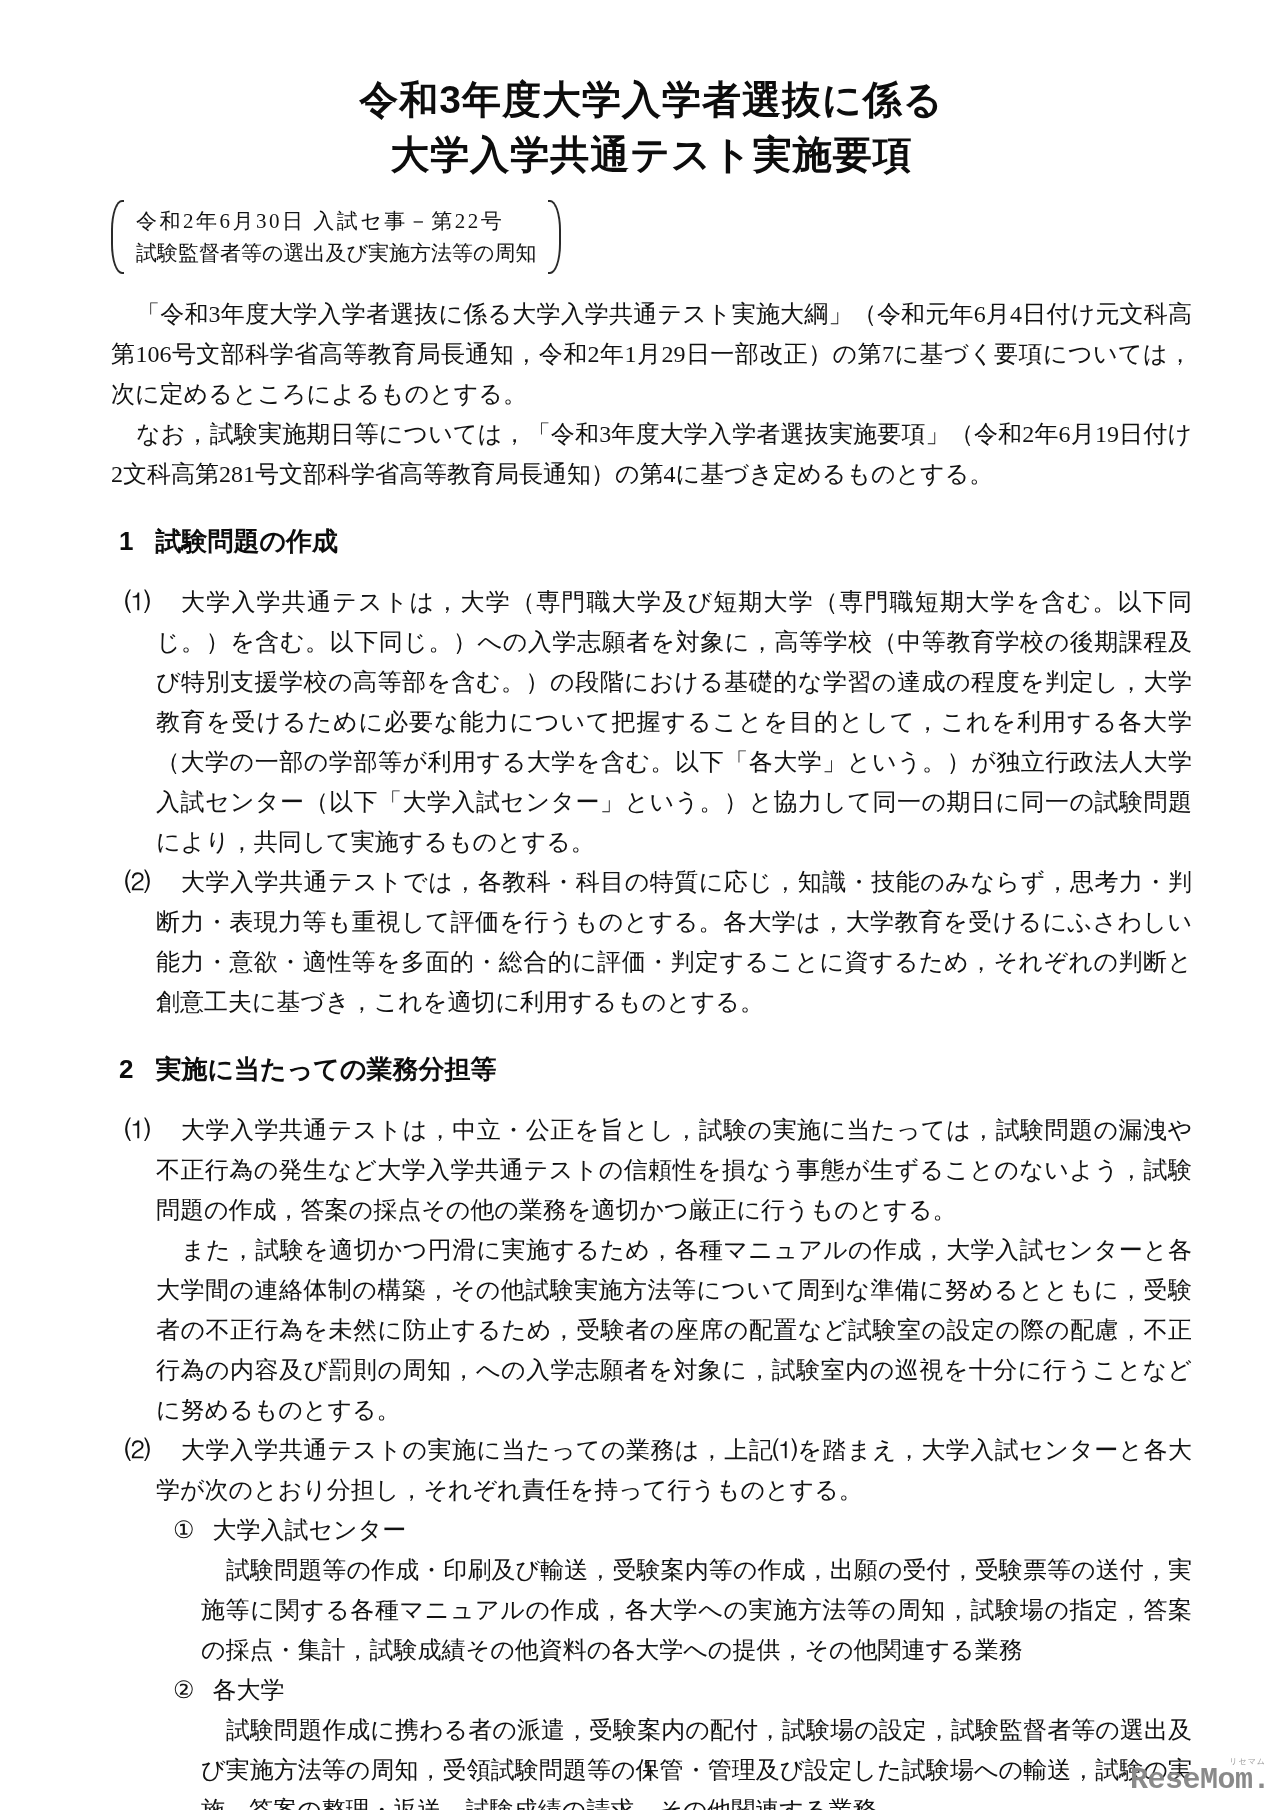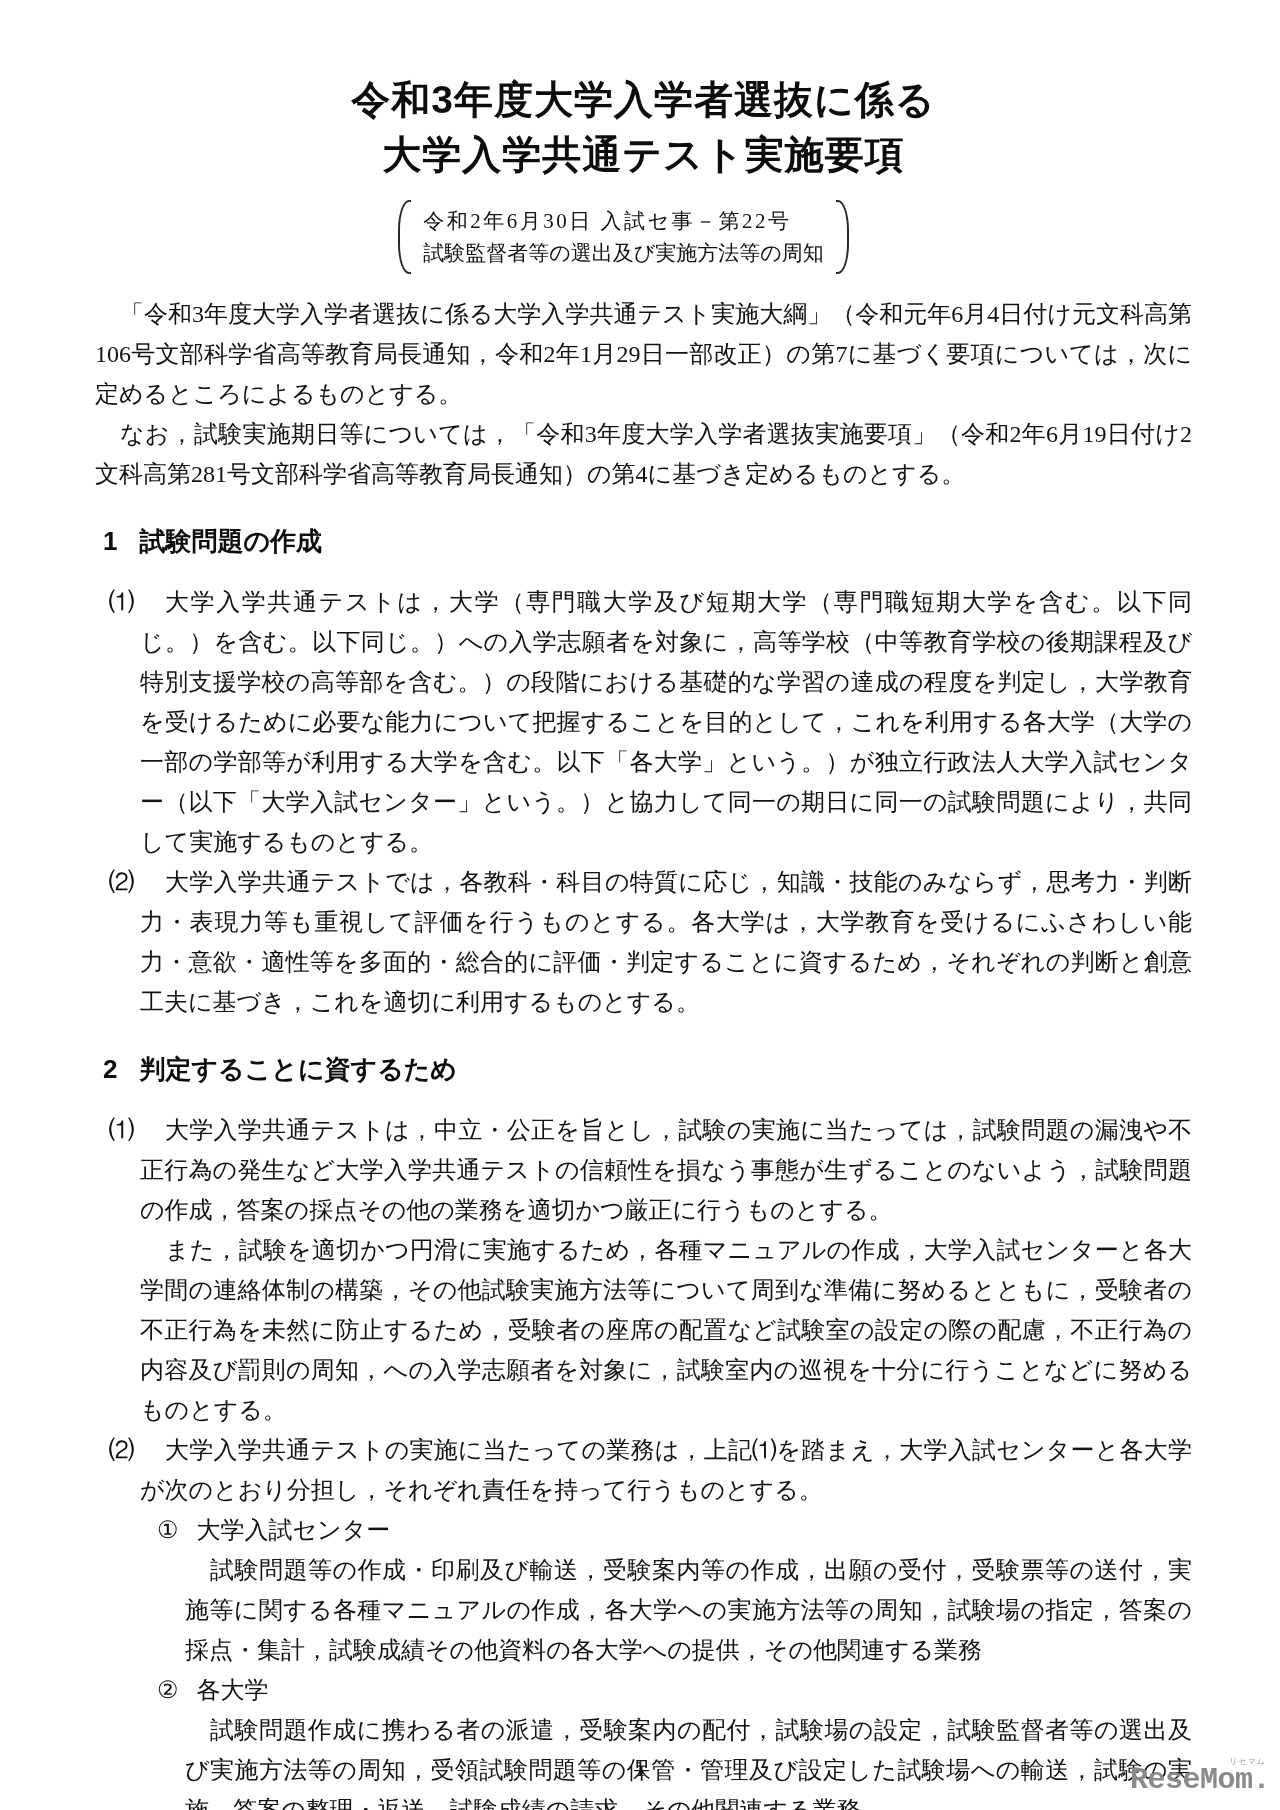--- a/index.html
+++ b/index.html
@@ -3,30 +3,30 @@
 <meta charset="utf-8">
 <style>
   * { box-sizing: border-box; }
   html, body { margin: 0; padding: 0; }
   body {
     width: 1280px; height: 1810px;
     background: #ffffff; color: #121212;
     font-family: "Liberation Serif", "DejaVu Serif", serif;
     position: relative; overflow: hidden;
   }
-  .page { position: absolute; inset: 0; padding: 72px 88px 0 95px; }
+  .page { position: absolute; inset: 0; padding: 72px 88px 0 95px; margin-left: 16px; }
 
   .doc-title {
     margin: 0; text-align: center;
     font-family: "Liberation Sans", "DejaVu Sans", sans-serif;
     font-weight: 600; font-size: 39px; line-height: 55px;
     letter-spacing: 1px; color: #0d0d0d;
   }
 
-  .notice { display: flex; justify-content: center; align-items: stretch; margin: 18px 40px 20px 0; }
+  .notice { display: flex; justify-content: flex-start; align-items: stretch; margin: 18px 40px 20px 0; }
   .paren { width: 13px; flex: 0 0 auto; }
   .paren-left  { border-left: 2px solid #2a2a2a;  border-top: 2px solid #2a2a2a; border-bottom: 2px solid #2a2a2a; border-radius: 11px 0 0 11px / 30px 0 0 30px; }
   .paren-right { border-right: 2px solid #2a2a2a; border-top: 2px solid #2a2a2a; border-bottom: 2px solid #2a2a2a; border-radius: 0 11px 11px 0 / 0 30px 30px 0; }
   .notice-body { padding: 5px 12px; font-size: 21px; line-height: 32px; white-space: nowrap; }
   .notice-line1 { letter-spacing: 2.5px; }
 
   .body {
     font-size: 24px; line-height: 40px; margin: 0;
     text-align: justify; text-justify: inter-character; word-break: break-all;
   }
@@ -86,21 +86,21 @@
     <p class="body indent">大学入学共通テストは，大学（専門職大学及び短期大学（専門職短期大学を含む。以下同じ。）を含む。以下同じ。）への入学志願者を対象に，高等学校（中等教育学校の後期課程及び特別支援学校の高等部を含む。）の段階における基礎的な学習の達成の程度を判定し，大学教育を受けるために必要な能力について把握することを目的として，これを利用する各大学（大学の一部の学部等が利用する大学を含む。以下「各大学」という。）が独立行政法人大学入試センター（以下「大学入試センター」という。）と協力して同一の期日に同一の試験問題により，共同して実施するものとする。</p>
   </div>
 
   <div class="item">
     <span class="item-marker">⑵</span>
     <p class="body indent">大学入学共通テストでは，各教科・科目の特質に応じ，知識・技能のみならず，思考力・判断力・表現力等も重視して評価を行うものとする。各大学は，大学教育を受けるにふさわしい能力・意欲・適性等を多面的・総合的に評価・判定することに資するため，それぞれの判断と創意工夫に基づき，これを適切に利用するものとする。</p>
   </div>
 
   <div class="section-heading">
     <span>2</span>
-    <span>判定することに資するため</span>
+    <span>実施に当たっての業務分担等</span>
   </div>
 
   <div class="item">
     <span class="item-marker">⑴</span>
     <p class="body indent">大学入学共通テストは，中立・公正を旨とし，試験の実施に当たっては，試験問題の漏洩や不正行為の発生など大学入学共通テストの信頼性を損なう事態が生ずることのないよう，試験問題の作成，答案の採点その他の業務を適切かつ厳正に行うものとする。</p>
     <p class="body indent">また，試験を適切かつ円滑に実施するため，各種マニュアルの作成，大学入試センターと各大学間の連絡体制の構築，その他試験実施方法等について周到な準備に努めるとともに，受験者の不正行為を未然に防止するため，受験者の座席の配置など試験室の設定の際の配慮，不正行為の内容及び罰則の周知，への入学志願者を対象に，試験室内の巡視を十分に行うことなどに努めるものとする。</p>
   </div>
 
   <div class="item">
     <span class="item-marker">⑵</span>

